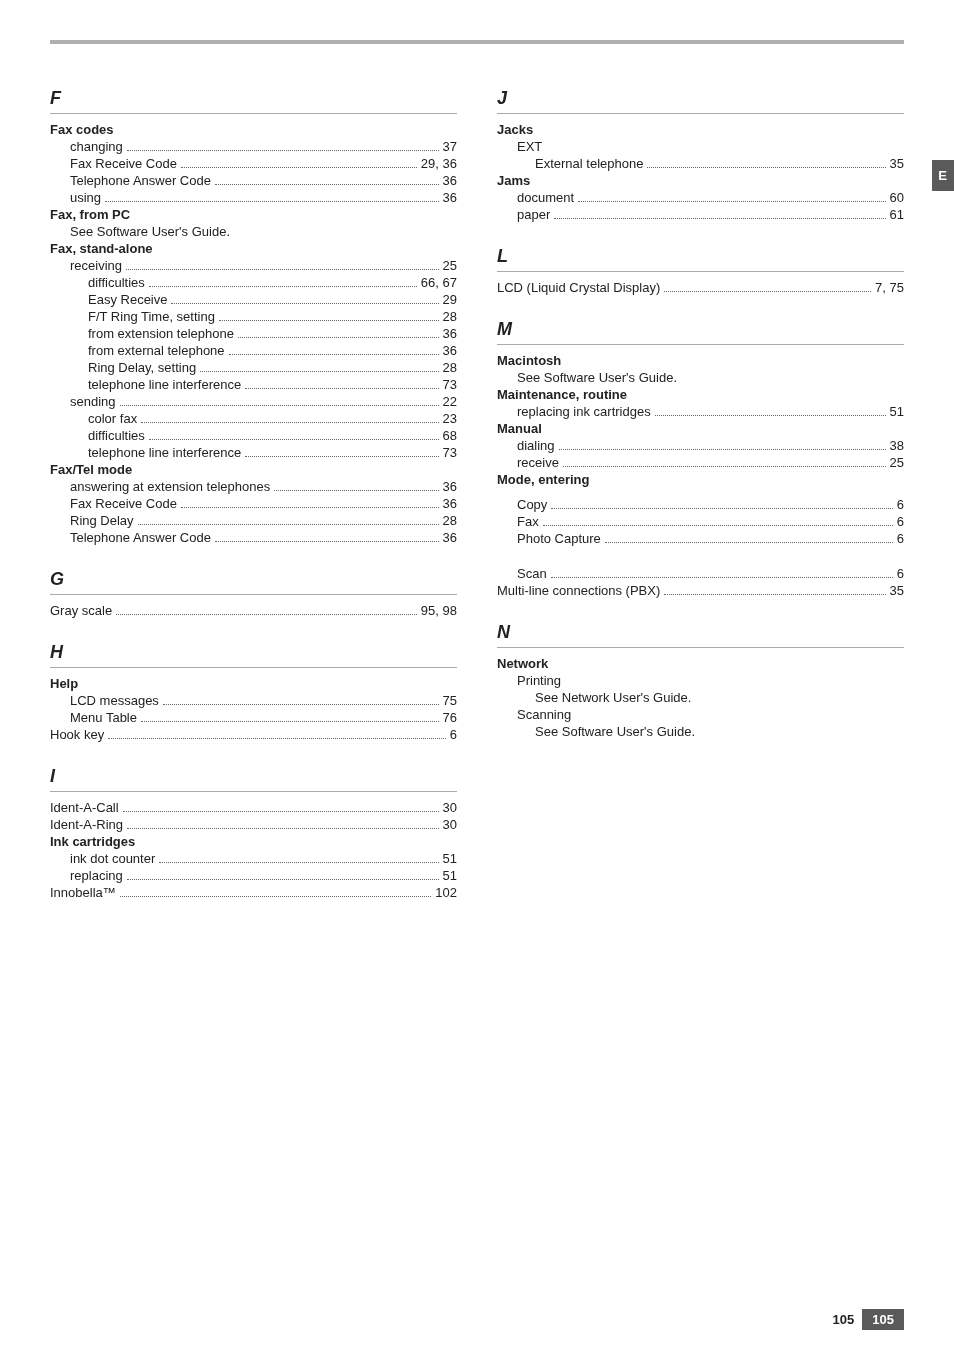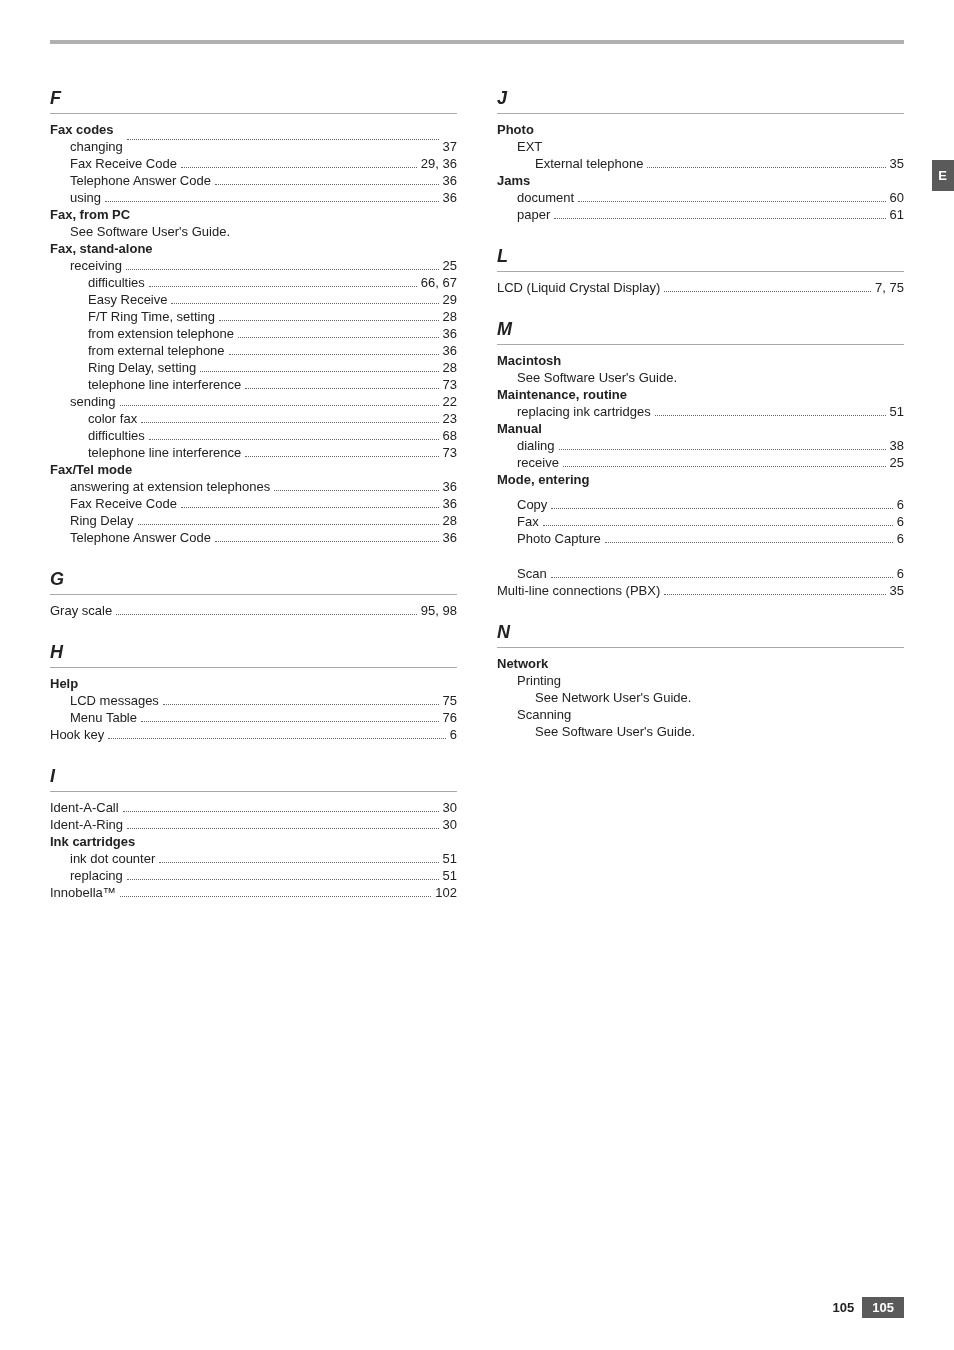--- a/index.html
+++ b/index.html
@@ -38,21 +38,21 @@
       font-weight: bold;
       font-size: 13px;
       text-align: center;
       padding: 8px 0;
       letter-spacing: 1px;
     }
 
     
     .page-number-bar {
       position: absolute;
-      bottom: 32px;
+      bottom: 20px;
       right: 50px;
       display: flex;
       align-items: center;
       gap: 8px;
     }
     .page-number-label {
       font-size: 13px;
       font-weight: bold;
       color: #222;
     }
@@ -111,21 +111,21 @@
   <div class="columns">
 
     <div class="col-left" id="left-col">
         <div class="index-group">
           <div class="section-header">
             <h2>F</h2>
           </div>
           <hr class="section-divider">
           <div style="padding-left: 0px; margin-bottom: 2px; font-size: 13px; color: rgb(34, 34, 34); font-weight: bold;">Fax codes</div>
           <div style="padding-left: 20px; margin-bottom: 2px; font-size: 13px; color: rgb(34, 34, 34);">
-            <div style="display: flex; align-items: flex-start; justify-content: space-between;">
+            <div style="display: flex; align-items: flex-end; justify-content: space-between;">
               <span style="white-space: nowrap;">changing</span>
               <span style="flex: 1 1 0%; border-bottom: 1px dotted rgb(102, 102, 102); margin: 0px 4px 3px; min-width: 10px;"></span>
               <span style="white-space: nowrap;">37</span>
             </div>
           </div>
           <div style="padding-left: 20px; margin-bottom: 2px; font-size: 13px; color: rgb(34, 34, 34);">
             <div style="display: flex; align-items: baseline; justify-content: space-between;">
               <span style="white-space: nowrap;">Fax Receive Code</span>
               <span style="flex: 1 1 0%; border-bottom: 1px dotted rgb(102, 102, 102); margin: 0px 4px 3px; min-width: 10px;"></span>
               <span style="white-space: nowrap;">29, 36</span>
@@ -346,21 +346,21 @@
           </div>
         </div>
       </div>
 
     <div class="col-right" id="right-col">
         <div class="index-group">
           <div class="section-header">
             <h2>J</h2>
           </div>
           <hr class="section-divider">
-          <div style="padding-left: 0px; margin-bottom: 2px; font-size: 13px; color: rgb(34, 34, 34); font-weight: bold;">Photo</div>
+          <div style="padding-left: 0px; margin-bottom: 2px; font-size: 13px; color: rgb(34, 34, 34); font-weight: bold;">Jacks</div>
           <div style="padding-left: 20px; margin-bottom: 2px; font-size: 13px; color: rgb(34, 34, 34);">EXT</div>
           <div style="padding-left: 38px; margin-bottom: 2px; font-size: 13px; color: rgb(34, 34, 34);">
             <div style="display: flex; align-items: baseline; justify-content: space-between;">
               <span style="white-space: nowrap;">External telephone</span>
               <span style="flex: 1 1 0%; border-bottom: 1px dotted rgb(102, 102, 102); margin: 0px 4px 3px; min-width: 10px;"></span>
               <span style="white-space: nowrap;">35</span>
             </div>
           </div>
           <div style="padding-left: 0px; margin-bottom: 2px; font-size: 13px; color: rgb(34, 34, 34); font-weight: bold;">Jams</div>
           <div style="padding-left: 20px; margin-bottom: 2px; font-size: 13px; color: rgb(34, 34, 34);">

